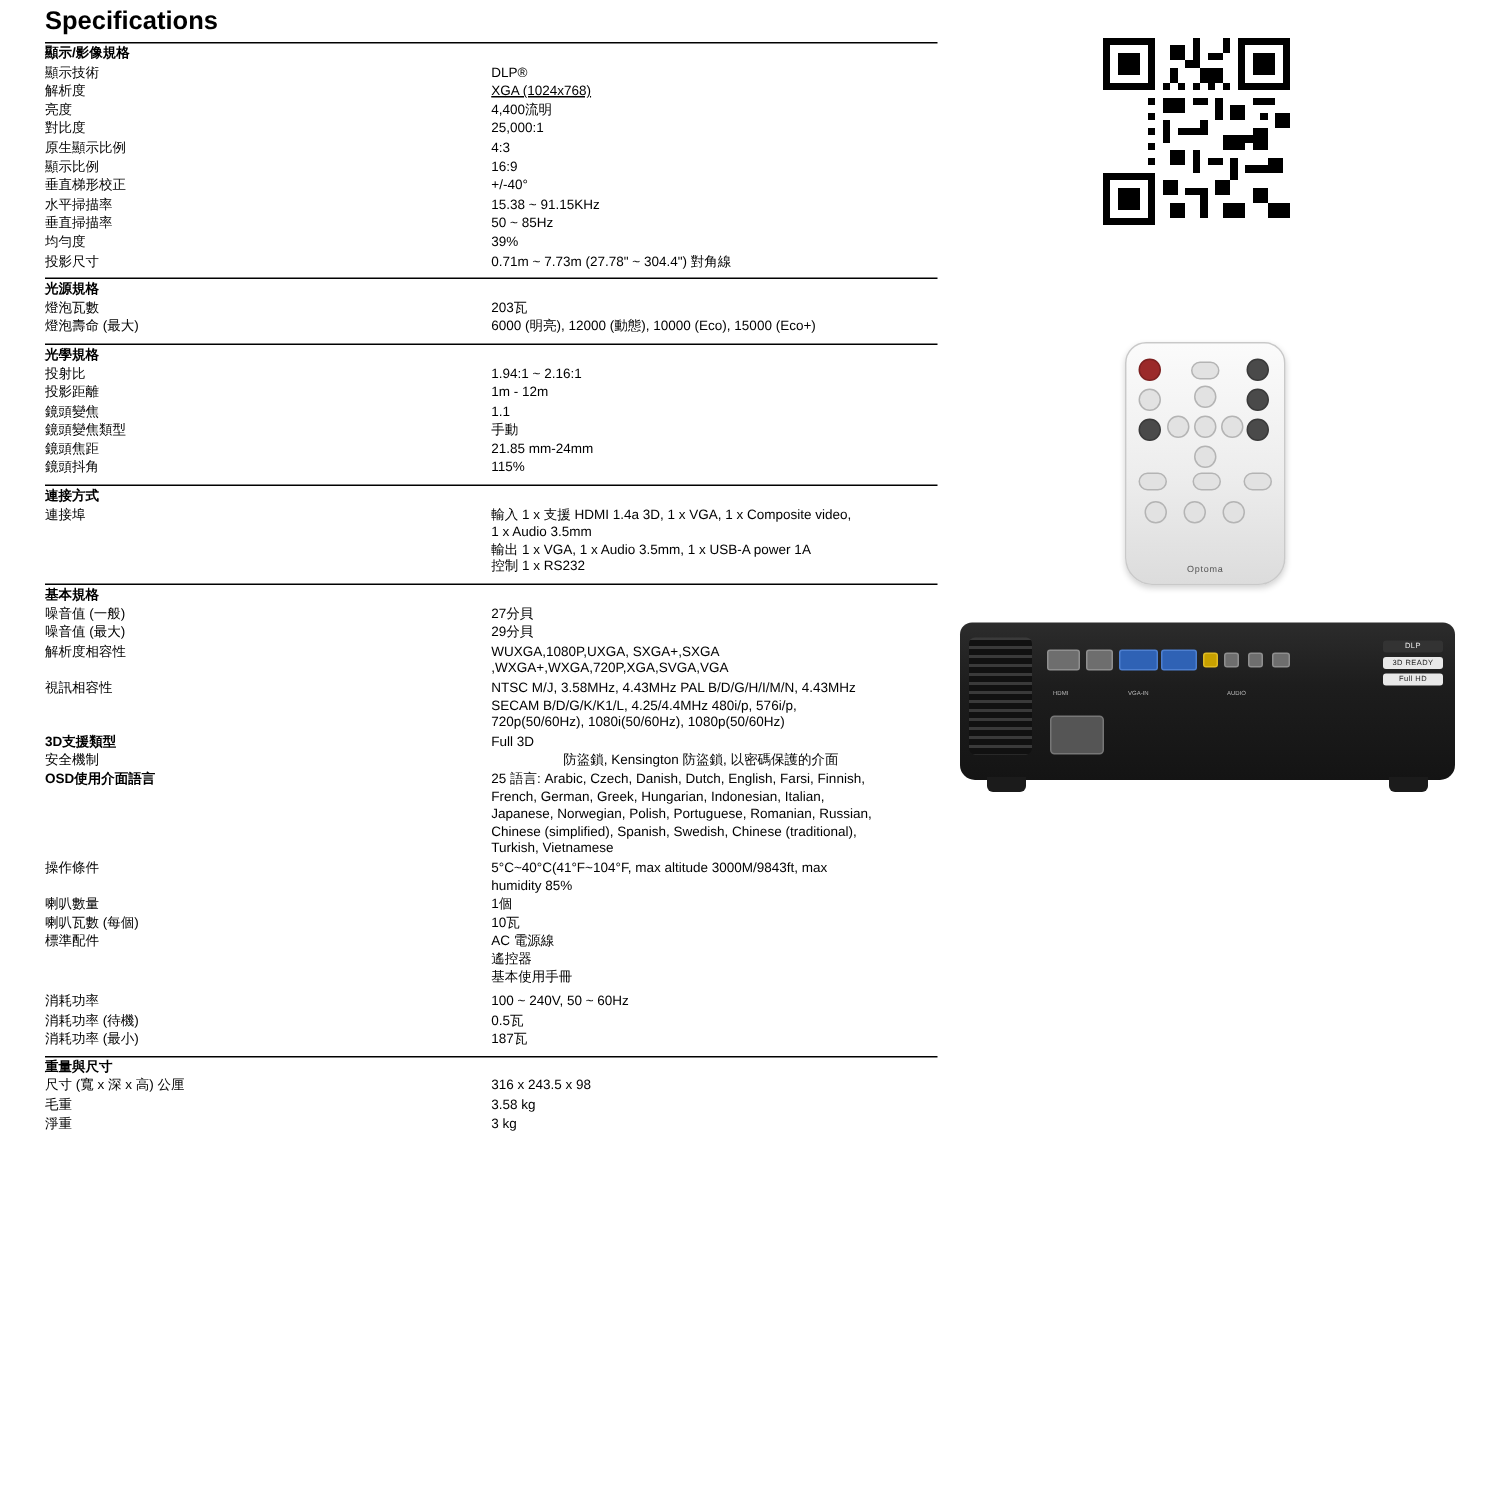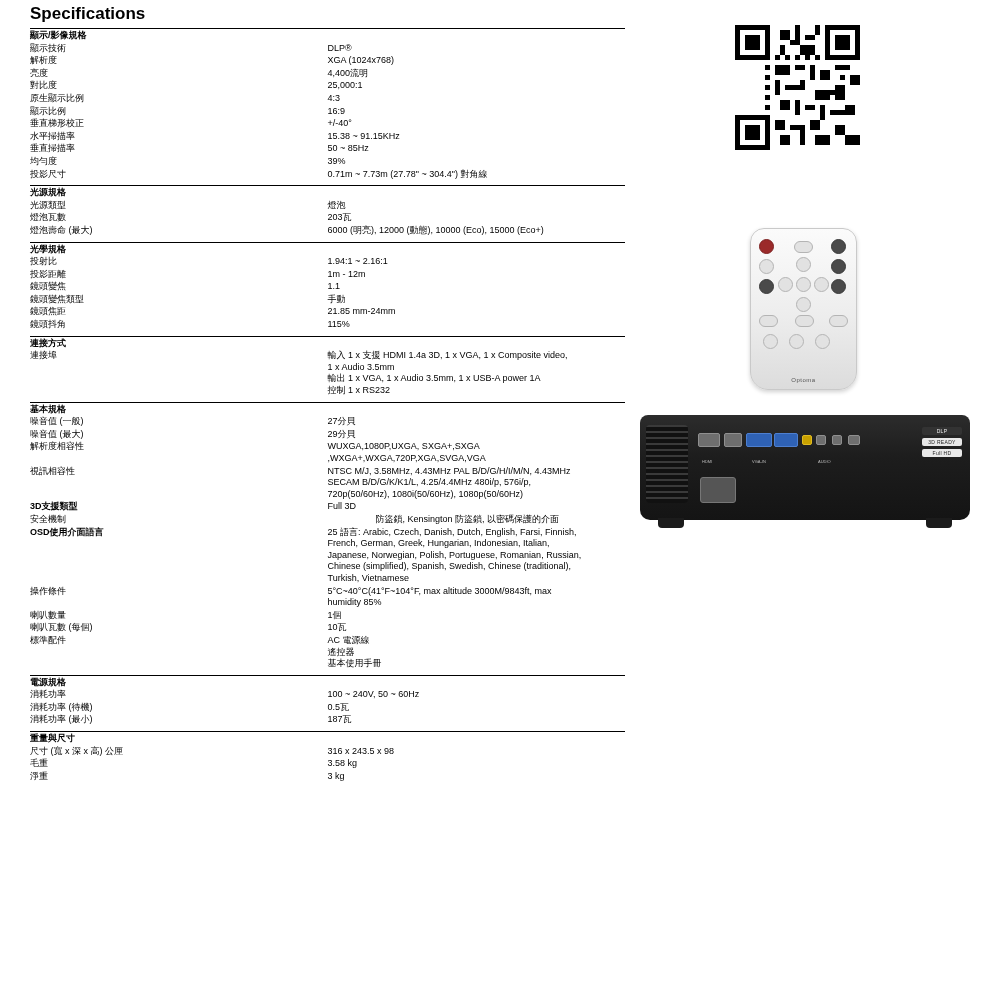--- a/index.html
+++ b/index.html
@@ -229,21 +229,21 @@
       <tbody id="spec-body">
           <tr class="section firstsection">
             <td colspan="2">顯示/影像規格</td>
           </tr>
           <tr>
             <td class="lbl">顯示技術</td>
             <td class="val" style="white-space: pre-line;">DLP®</td>
           </tr>
           <tr>
             <td class="lbl">解析度</td>
-            <td class="val" style="white-space: pre-line;">XGA (1024x768)</td>
+            <td class="val" style="white-space: pre-line; text-decoration: underline;">XGA (1024x768)</td>
           </tr>
           <tr>
             <td class="lbl">亮度</td>
             <td class="val" style="white-space: pre-line;">4,400流明</td>
           </tr>
           <tr>
             <td class="lbl">對比度</td>
             <td class="val" style="white-space: pre-line;">25,000:1</td>
           </tr>
           <tr>
@@ -272,24 +272,20 @@
           </tr>
           <tr>
             <td class="lbl">投影尺寸</td>
             <td class="val" style="white-space: pre-line;">0.71m ~ 7.73m (27.78" ~ 304.4") 對角線</td>
           </tr>
           <tr class="spacer">
             <td colspan="2"></td>
           </tr>
           <tr class="section">
             <td colspan="2">光源規格</td>
-          </tr>
-          <tr>
-            <td class="lbl">光源類型</td>
-            <td class="val" style="white-space: pre-line;">燈泡</td>
           </tr>
           <tr>
             <td class="lbl">燈泡瓦數</td>
             <td class="val" style="white-space: pre-line;">203瓦</td>
           </tr>
           <tr>
             <td class="lbl">燈泡壽命 (最大)</td>
             <td class="val" style="white-space: pre-line;">6000 (明亮), 12000 (動態), 10000 (Eco), 15000 (Eco+)</td>
           </tr>
           <tr class="spacer">
@@ -390,23 +386,20 @@
             <td class="val" style="white-space: pre-line;">10瓦</td>
           </tr>
           <tr>
             <td class="lbl">標準配件</td>
             <td class="val" style="white-space: pre-line;">AC 電源線
 遙控器
 基本使用手冊</td>
           </tr>
           <tr class="spacer">
             <td colspan="2"></td>
-          </tr>
-          <tr class="section">
-            <td colspan="2">電源規格</td>
           </tr>
           <tr>
             <td class="lbl">消耗功率</td>
             <td class="val" style="white-space: pre-line;">100 ~ 240V, 50 ~ 60Hz</td>
           </tr>
           <tr>
             <td class="lbl">消耗功率 (待機)</td>
             <td class="val" style="white-space: pre-line;">0.5瓦</td>
           </tr>
           <tr>

